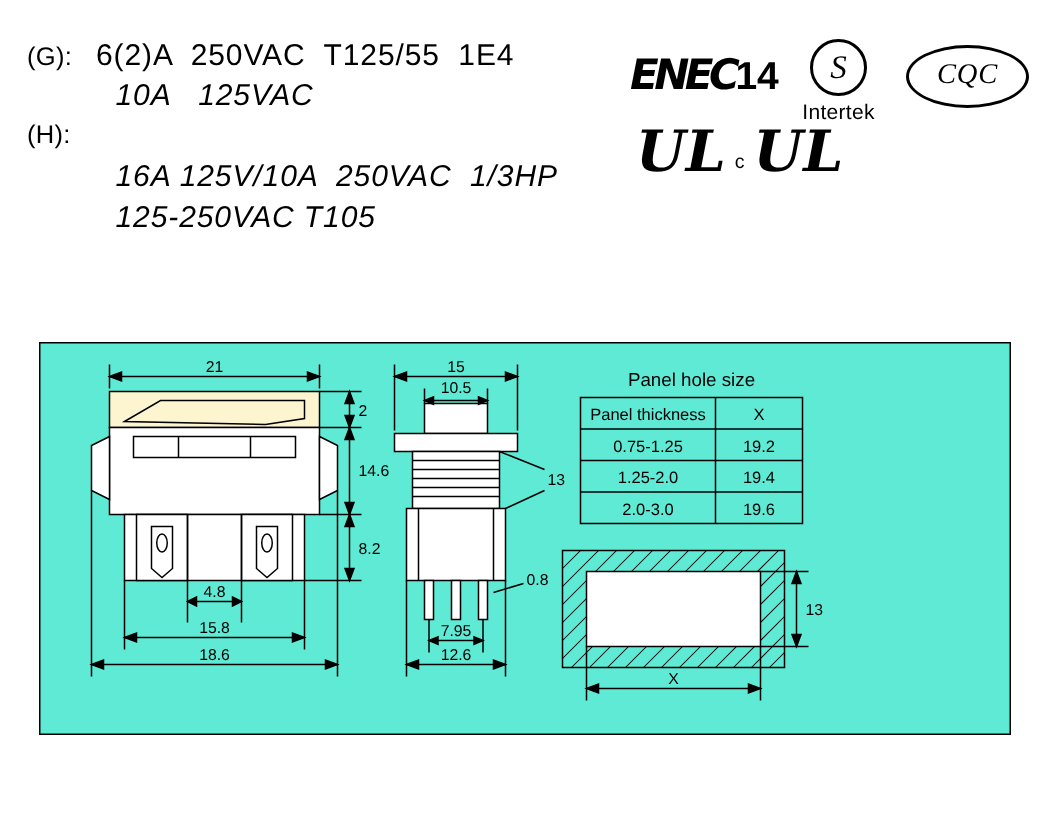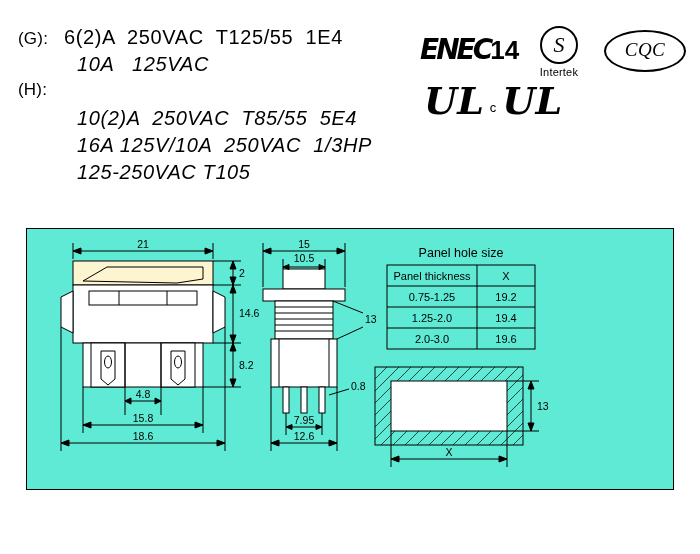--- a/index.html
+++ b/index.html
@@ -83,21 +83,21 @@
     height: 34px;
     border: 2px solid #000;
     border-radius: 50%;
     margin: 0 auto;
     line-height: 33px;
     font-size: 22px;
     font-family: "Liberation Serif", serif;
     font-style: italic;
   }
   .intertek-label {
-    font-size: 11px;
+    font-size: 14px;
     margin-top: 2px;
     letter-spacing: 0.2px;
   }
   .cqc {
     left: 184px;
     top: 10px;
     width: 78px;
     height: 38px;
     border: 2px solid #000;
     border-radius: 50%;
@@ -151,23 +151,20 @@
 <div id="ratings">
   <div class="rating-row">
     <span class="rating-label">(G):</span>
     <span class="rating-text">6(2)A  250VAC  T125/55  1E4</span>
   </div>
   <div class="rating-row">
     <span class="rating-text rating-indent">10A   125VAC</span>
   </div>
   <div class="rating-row">
     <span class="rating-label">(H):</span>
-  </div>
-  <div class="rating-row">
-    <span class="rating-text rating-indent">10(2)A  250VAC  T85/55  5E4</span>
   </div>
   <div class="rating-row">
     <span class="rating-text rating-indent">16A 125V/10A  250VAC  1/3HP</span>
   </div>
   <div class="rating-row">
     <span class="rating-text rating-indent">125-250VAC T105</span>
   </div>
 </div>
 
 <div id="certs">

